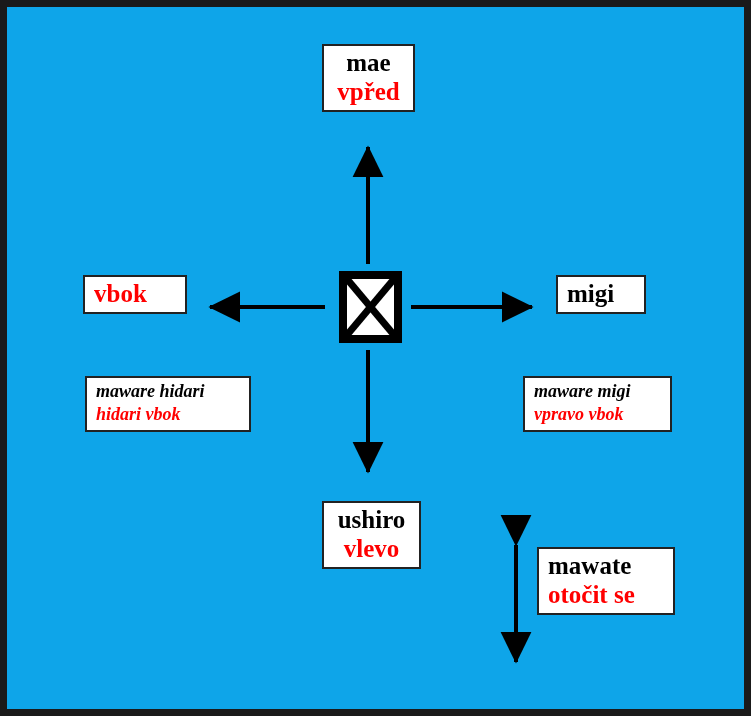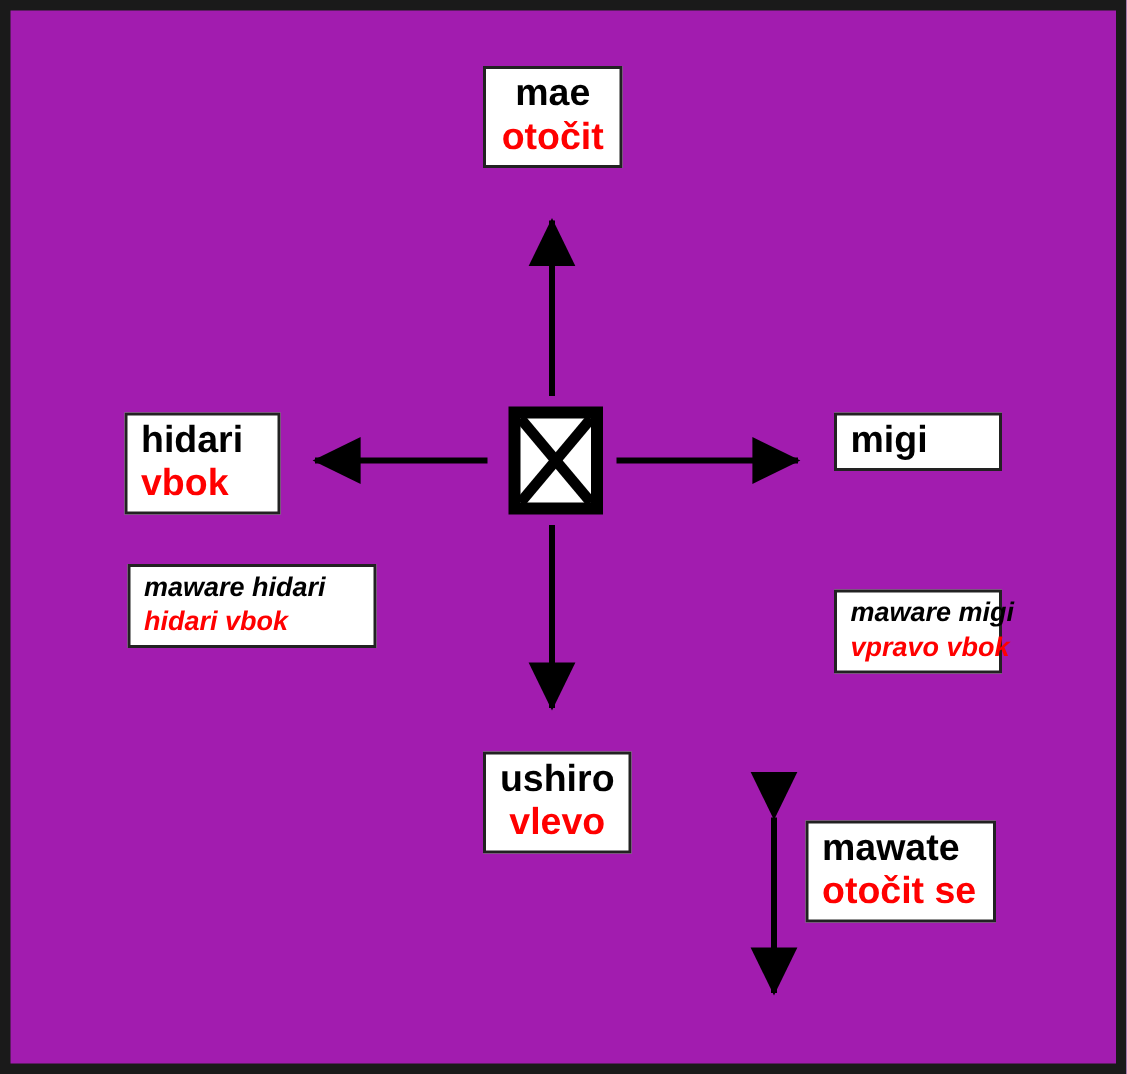--- a/index.html
+++ b/index.html
@@ -4,25 +4,25 @@
 <style>
   html, body {
     margin: 0;
     padding: 0;
     background: #ffffff;
   }
   #page {
     position: relative;
     width: 751px;
     height: 716px;
-    background: #a21caf;
+    background: #0ea5e9;
     box-sizing: border-box;
     border: 7px solid #1a1a1a;
     overflow: hidden;
-    font-family: Liberation Sans, sans-serif;
+    font-family: Liberation Serif, serif;
   }
   .canvas {
     position: absolute;
     left: 0;
     top: 0;
     width: 737px;
     height: 702px;
   }
   
   .label-box {
@@ -56,25 +56,25 @@
     line-height: 23px;
     font-style: italic;
   }
   .label-box.leftalign {
     text-align: left;
   }
 
   
   #box-mae      { left: 315px; top: 37px;  width: 93px;  }
   #box-hidari   { left: 76px;  top: 268px; width: 104px; }
-  #box-migi     { left: 549px; top: 268px; width: 112px; }
+  #box-migi     { left: 549px; top: 268px; width: 90px; }
   #box-ushiro   { left: 315px; top: 494px; width: 99px;  }
   #box-maware-hidari { left: 78px;  top: 369px; width: 166px; }
-  #box-maware-migi   { left: 549px; top: 369px; width: 112px; margin-top: 17px; }
-  #box-mawate   { left: 530px; top: 540px; width: 127px; }
+  #box-maware-migi   { left: 516px; top: 369px; width: 149px; }
+  #box-mawate   { left: 530px; top: 540px; width: 138px; }
 
   
   .arrows {
     position: absolute;
     left: 0;
     top: 0;
     width: 737px;
     height: 702px;
     z-index: 1;
   }
@@ -107,25 +107,24 @@
         <rect x="336" y="268" width="55" height="64" fill="#ffffff" stroke="#000000" stroke-width="8"></rect>
         <line x1="340" y1="272" x2="387" y2="328" stroke="#000000" stroke-width="7"></line>
         <line x1="387" y1="272" x2="340" y2="328" stroke="#000000" stroke-width="7"></line>
       </g>
 
       <line x1="509" y1="538" x2="509" y2="655" stroke="#000000" stroke-width="4" marker-start="url(#ah2)" marker-end="url(#ah2)"></line>
     </svg>
 
     <div class="label-box" id="box-mae">
       <span class="romaji">mae</span>
-      <span class="czech">otočit</span>
+      <span class="czech">vpřed</span>
     </div>
 
     <div class="label-box leftalign" id="box-hidari">
-      <span class="romaji">hidari</span>
       <span class="czech">vbok</span>
     </div>
 
     <div class="label-box leftalign" id="box-migi">
       <span class="romaji">migi</span>
     </div>
 
     <div class="label-box" id="box-ushiro">
       <span class="romaji">ushiro</span>
       <span class="czech">vlevo</span>

